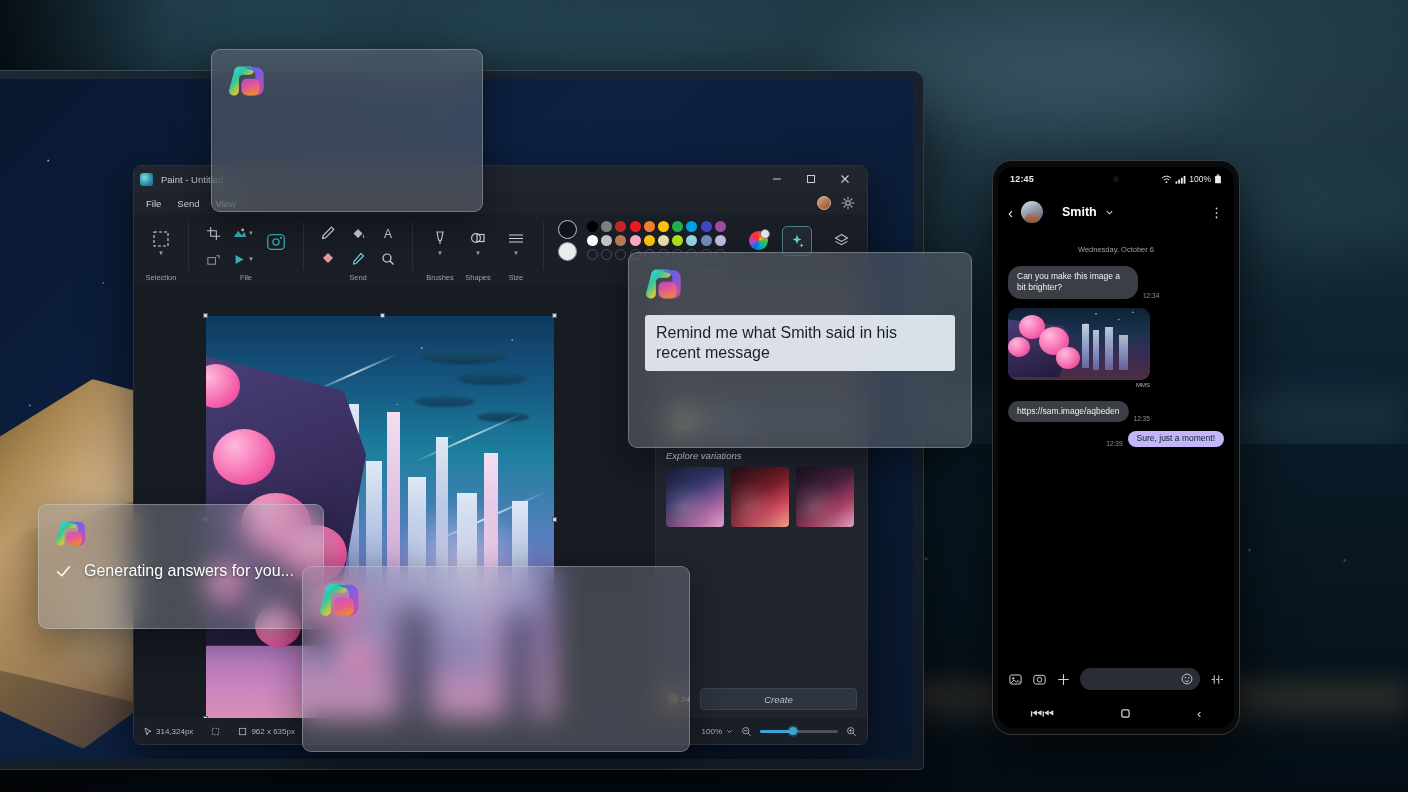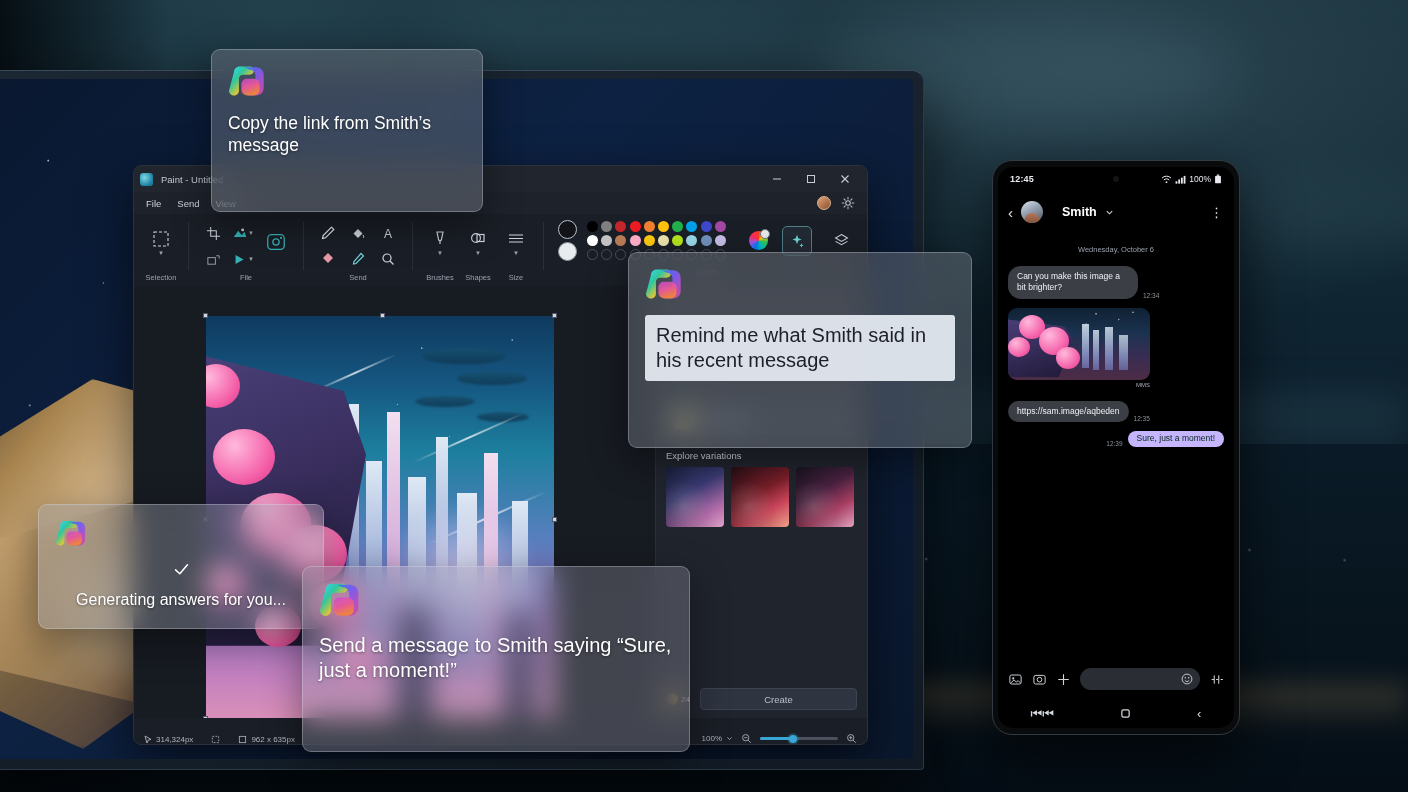--- a/index.html
+++ b/index.html
@@ -175,21 +175,21 @@
     border-radius:50%; background:#e8eaee; border:1px solid #6d7480;
   }
   .edit-img-btn {
     width:30px; height:30px; border-radius:5px; border:1px solid #4f7f8c;
     display:flex; align-items:center; justify-content:center; margin-left:8px;
     background:#222a33;
   }
   .layers-btn { width:28px; height:28px; display:flex; align-items:center; justify-content:center; margin-left:10px; }
 
   
-  .paint-body { position:absolute; left:0; right:0; top:120px; bottom:26px; display:flex; }
+  .paint-body { position:absolute; left:0; right:0; top:120px; bottom:26px; display:flex;font-style:italic; }
   .canvas-area { flex:1; position:relative; background:#171b22; }
   .canvas-wrap {
     position:absolute; left:72px; top:30px; width:348px; height:402px;
   }
   .canvas-img {
     position:absolute; inset:0; overflow:hidden;
     background:linear-gradient(180deg,#0f3a5f 0%,#15557f 16%,#1d7f9e 34%,#5a7fbf 56%,#9a73c4 74%,#c07fc0 88%,#d98fb8 100%);
   }
   .handle { position:absolute; width:5px; height:5px; background:#cfd6e0; border:1px solid #53596a; }
 
@@ -273,21 +273,21 @@
   .credit-num { font-size:8px; color:#cdd3dc; }
   .create-btn {
     flex:1; height:22px; border-radius:4px; background:#2e3440; border:1px solid #3c4352;
     display:flex; align-items:center; justify-content:center;
     font-size:9.5px; color:#b9c0cb;
   }
 
   
   .paint-status {
     position:absolute; left:0; right:0; bottom:0; height:26px;
-    background:#1a1e26; display:flex; align-items:flex-end; gap:18px;
+    background:#1a1e26; display:flex; align-items:center; gap:18px;
     padding:0 10px; font-size:8px; color:#aeb5c0;
   }
   .st-item { display:flex; align-items:center; gap:4px; }
   .st-right { margin-left:auto; display:flex; align-items:center; gap:8px; }
   .zoom-slider { width:78px; height:3px; background:#4a515d; border-radius:2px; position:relative; }
   .zoom-fill { position:absolute; left:0; top:0; height:100%; width:42%; background:#3aa6d6; border-radius:2px; }
   .zoom-knob {
     position:absolute; left:42%; top:50%; transform:translate(-50%,-50%);
     width:8px; height:8px; border-radius:50%; background:#3aa6d6;
     box-shadow:0 0 0 2px rgba(58,166,214,.25);
@@ -383,27 +383,27 @@
   #card-remind    { left:628px; top:252px; width:344px; height:196px; }
   #card-generating{ left:38px;  top:504px; width:286px; height:125px;
                     background:rgba(150,155,168,.40); }
   #card-send      { left:302px; top:566px; width:388px; height:186px;
                     background:rgba(150,150,164,.34); }
   .cp-highlight {
     background:rgba(232,238,245,.92); border-radius:3px;
     padding:8px 11px; align-self:flex-start;
   }
   .cp-highlight .cp-text { color:#1d2026; text-shadow:none; }
-  .cp-statusrow { display:flex; align-items:center; gap:12px;flex-direction:column; }
+  .cp-statusrow { display:flex; align-items:center; gap:12px; }
   .cp-check { width:17px; height:17px; color:#fff; flex:none; }
   .cp-statusrow .cp-text { font-size:16px; }
   #card-generating .cp-logo { width:34px; height:32px; }
   #card-send .cp-logo { width:44px; height:42px; }
   #card-send .cp-text { font-size:20px; }
-  #card-remind .cp-text { font-size:20px; }
+  #card-remind .cp-text { font-size:16px; }
 </style>
 </head>
 <body>
 
 <div class="bg">
   <div class="bg-sky"></div>
   <div class="bg-cloud c1"></div>
   <div class="bg-cloud c2"></div>
   <div class="bg-cloud c3"></div>
   <div class="bg-horizon"></div>
@@ -918,21 +918,20 @@
       <linearGradient id="cg3" x1="0" y1="0" x2="0.4" y2="1">
         <stop offset="0%" stop-color="#c44bd8"></stop>
           <stop offset="55%" stop-color="#f05a8d"></stop>
         <stop offset="100%" stop-color="#f2892f"></stop>
       </linearGradient>
     </defs>
     <path d="M7 10c0-4 3-7 7-7h12c3 0 5 2 5 5s-2 5-5 5H18c-3 0-5 2-5 5v14c0 4-3 6-6 6s-6-2-6-6Z" fill="url(#cg1)"></path>
     <path d="M20 4h14c5 0 9 4 9 9v16c0 5-4 9-9 9h-9c-4 0-7-3-7-7s3-7 7-7h5c2 0 3-1 3-3V14c0-4-3-7-7-7Z" fill="url(#cg2)" opacity=".95"></path>
     <path d="M22 18h9c4 0 7 3 7 7v6c0 4-3 7-7 7h-8c-4 0-7-3-7-7v-6c0-4 3-7 6-7Z" fill="url(#cg3)" opacity=".9"></path>
   </svg>
-  <div class="cp-text">Copy the link from Smith’s message</div>
 </div>
 
 <div class="cpcard" id="card-remind">
   <svg class="cp-logo" viewBox="0 0 48 46">
     <path d="M7 10c0-4 3-7 7-7h12c3 0 5 2 5 5s-2 5-5 5H18c-3 0-5 2-5 5v14c0 4-3 6-6 6s-6-2-6-6Z" fill="url(#cg1)"></path>
     <path d="M20 4h14c5 0 9 4 9 9v16c0 5-4 9-9 9h-9c-4 0-7-3-7-7s3-7 7-7h5c2 0 3-1 3-3V14c0-4-3-7-7-7Z" fill="url(#cg2)" opacity=".95"></path>
     <path d="M22 18h9c4 0 7 3 7 7v6c0 4-3 7-7 7h-8c-4 0-7-3-7-7v-6c0-4 3-7 6-7Z" fill="url(#cg3)" opacity=".9"></path>
   </svg>
   <div class="cp-highlight">
     <div class="cp-text">Remind me what Smith said in his recent message</div>
@@ -952,14 +951,13 @@
     <div class="cp-text">Generating answers for you...</div>
   </div>
 </div>
 
 <div class="cpcard" id="card-send">
   <svg class="cp-logo" viewBox="0 0 48 46">
     <path d="M7 10c0-4 3-7 7-7h12c3 0 5 2 5 5s-2 5-5 5H18c-3 0-5 2-5 5v14c0 4-3 6-6 6s-6-2-6-6Z" fill="url(#cg1)"></path>
     <path d="M20 4h14c5 0 9 4 9 9v16c0 5-4 9-9 9h-9c-4 0-7-3-7-7s3-7 7-7h5c2 0 3-1 3-3V14c0-4-3-7-7-7Z" fill="url(#cg2)" opacity=".95"></path>
     <path d="M22 18h9c4 0 7 3 7 7v6c0 4-3 7-7 7h-8c-4 0-7-3-7-7v-6c0-4 3-7 6-7Z" fill="url(#cg3)" opacity=".9"></path>
   </svg>
-  <div class="cp-text">Send a message to Smith saying “Sure, just a moment!”</div>
 </div>
 
 </body></html>

